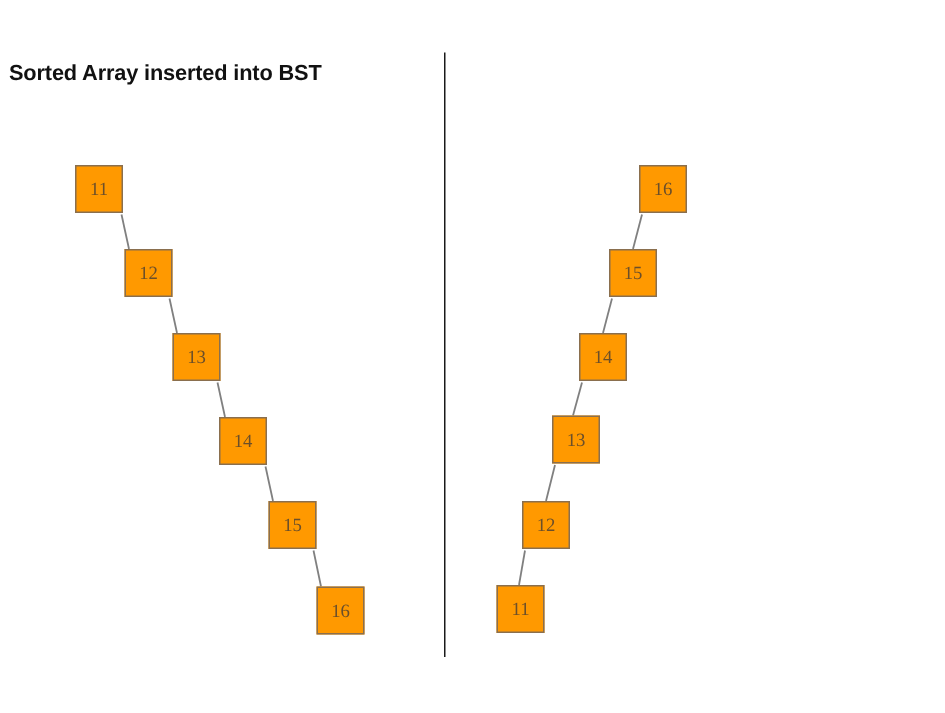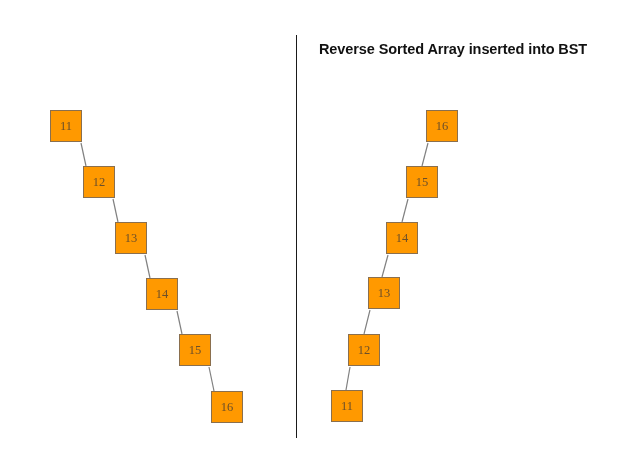--- a/index.html
+++ b/index.html
@@ -65,22 +65,22 @@
   }
   .node-label { display: block; }
 </style>
 </head>
 <body>
 
 <div id="canvas">
 
   <div class="divider"></div>
 
+  <div class="panel-title" id="title-left">Sorted Array inserted into BST</div>
 
-  <div class="panel-title" id="title-right">Reverse Sorted Array inserted into BST</div>
 
   <svg class="edges" id="edge-layer" viewBox="0 0 630 475" xmlns="http://www.w3.org/2000/svg">
       <line x1="81" y1="143" x2="86" y2="166" stroke="#808080" stroke-width="1.2"></line>
       <line x1="113" y1="199" x2="118" y2="222" stroke="#808080" stroke-width="1.2"></line>
       <line x1="145" y1="255" x2="150" y2="278" stroke="#808080" stroke-width="1.2"></line>
       <line x1="177" y1="311" x2="182" y2="334" stroke="#808080" stroke-width="1.2"></line>
       <line x1="209" y1="367" x2="214" y2="391" stroke="#808080" stroke-width="1.2"></line>
       <line x1="428" y1="143" x2="422" y2="166" stroke="#808080" stroke-width="1.2"></line>
       <line x1="408" y1="199" x2="402" y2="222" stroke="#808080" stroke-width="1.2"></line>
       <line x1="388" y1="255" x2="382" y2="277" stroke="#808080" stroke-width="1.2"></line>

